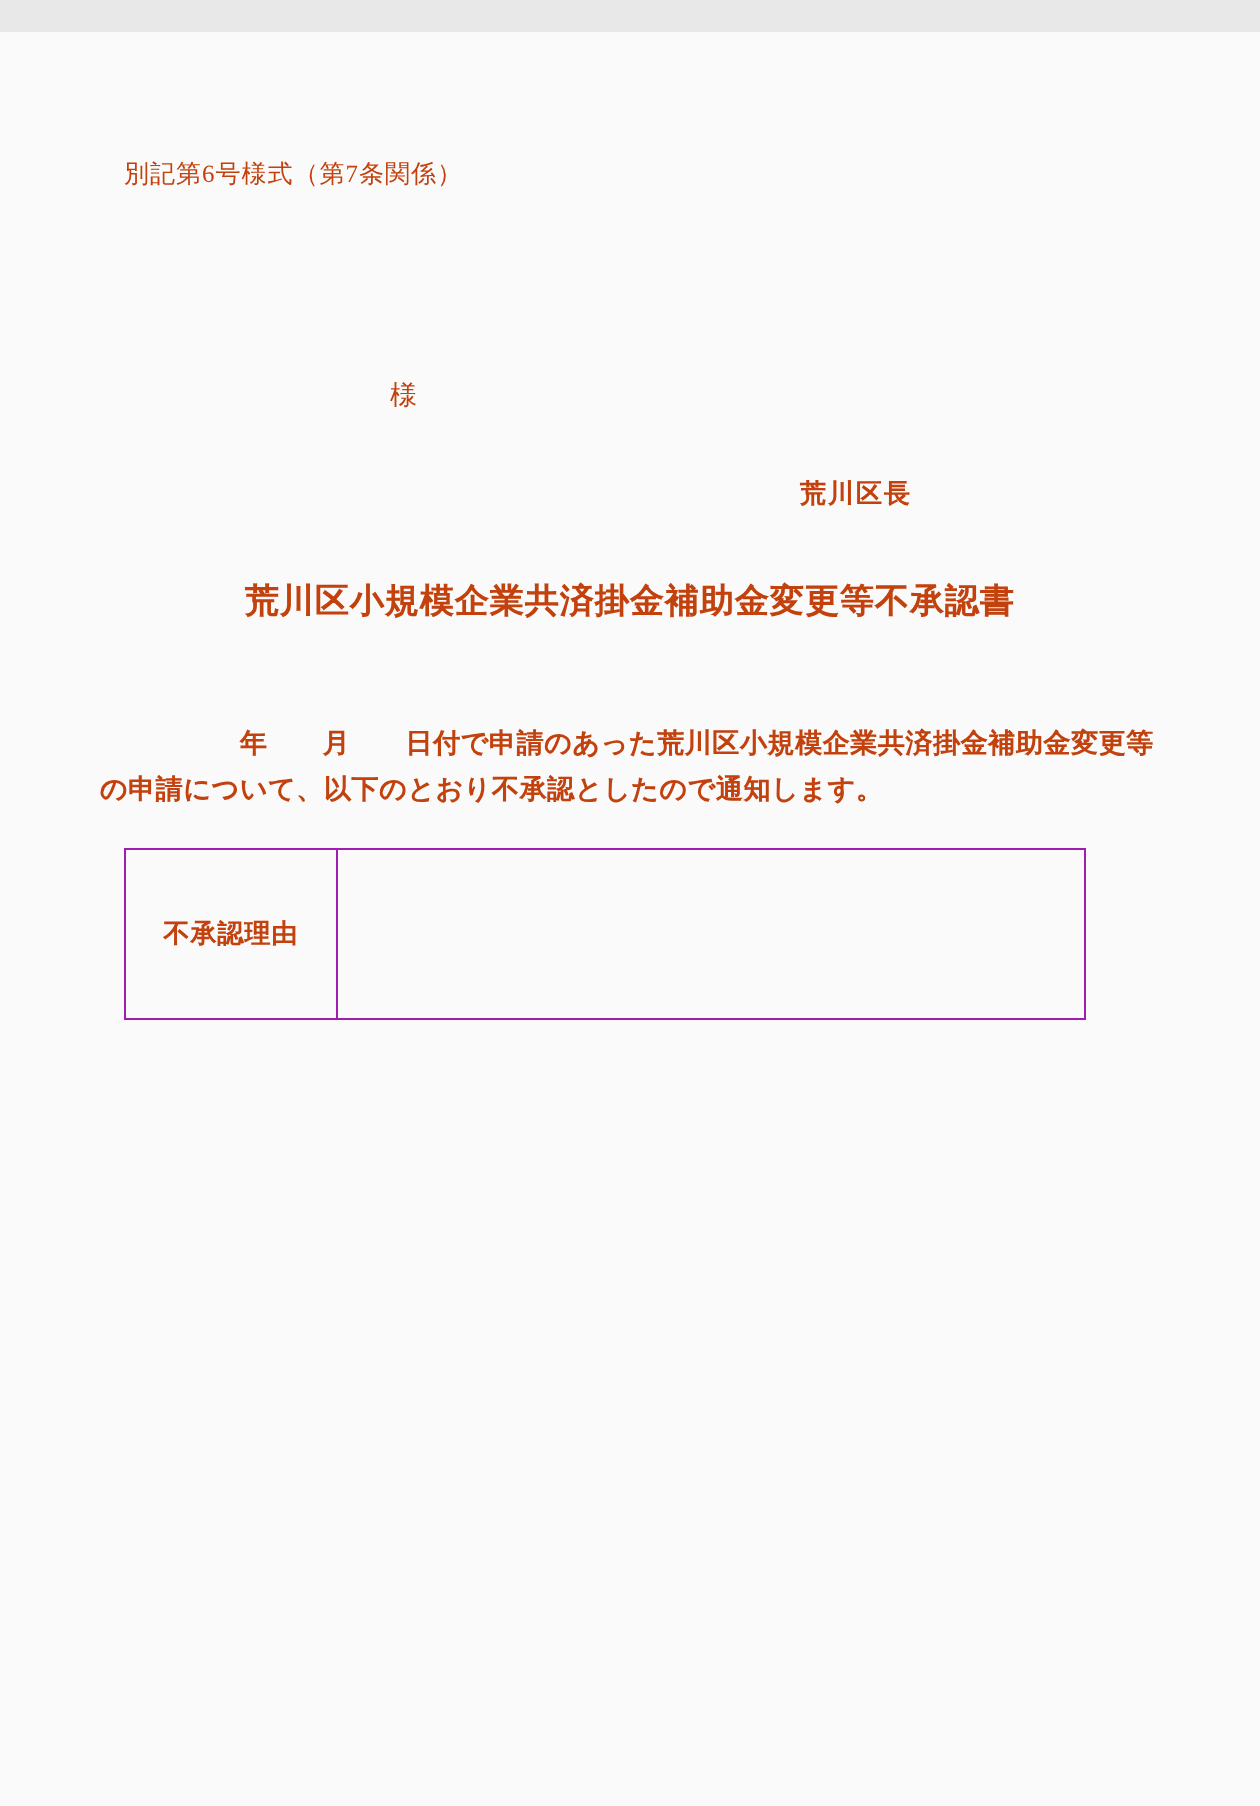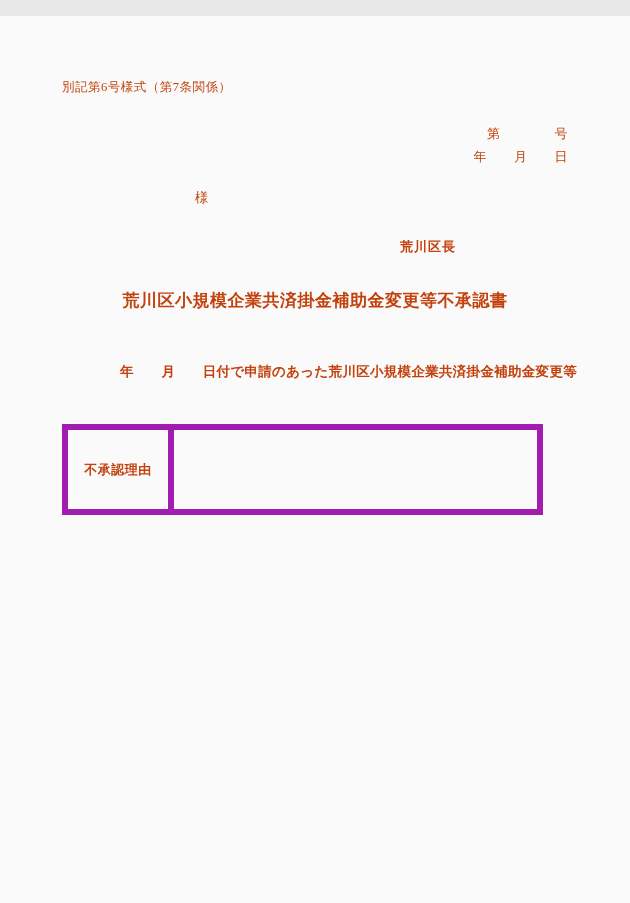--- a/index.html
+++ b/index.html
@@ -63,53 +63,50 @@
   .body-line1 { padding-left: 70px; }
 
   .reject-table {
     position: absolute;
     left: 62px; top: 408px;
     width: 481px;
     border-collapse: collapse;
     table-layout: fixed;
   }
   .reject-table td {
-    border: 6px solid #a21caf;
+    border: 1px solid #a21caf;
     vertical-align: middle;
   }
   .reject-table .label-cell {
     width: 106px;
     text-align: center;
     font-size: 13px;
     font-weight: 600;
     letter-spacing: 0.5px;
   }
   .reject-table .row-reason td { height: 85px; }
   .reject-table .row-remarks td { height: 97px; }
 </style>
 </head>
 <body>
 
 <div class="page">
 
   <div class="form-note serif">別記第6号様式（第7条関係）</div>
 
-  <div class="ref-block serif">
-    <div>第　　　　号</div>
-    <div>年　　月　　日</div>
-  </div>
 
   <div class="addressee serif">様</div>
 
   <div class="sender gothic">荒川区長</div>
 
   <div class="doc-title gothic">荒川区小規模企業共済掛金補助金変更等不承認書</div>
 
   <div class="body-text gothic">
     <div class="body-line1">年　　月　　日付で申請のあった荒川区小規模企業共済掛金補助金変更等</div>
+    <div class="body-line2">の申請について、以下のとおり不承認としたので通知します。</div>
   </div>
 
   <table class="reject-table gothic">
     <tbody>
       <tr class="row-reason">
         <td class="label-cell">不承認理由</td>
         <td class="value-cell"></td>
       </tr>
     </tbody>
   </table>

